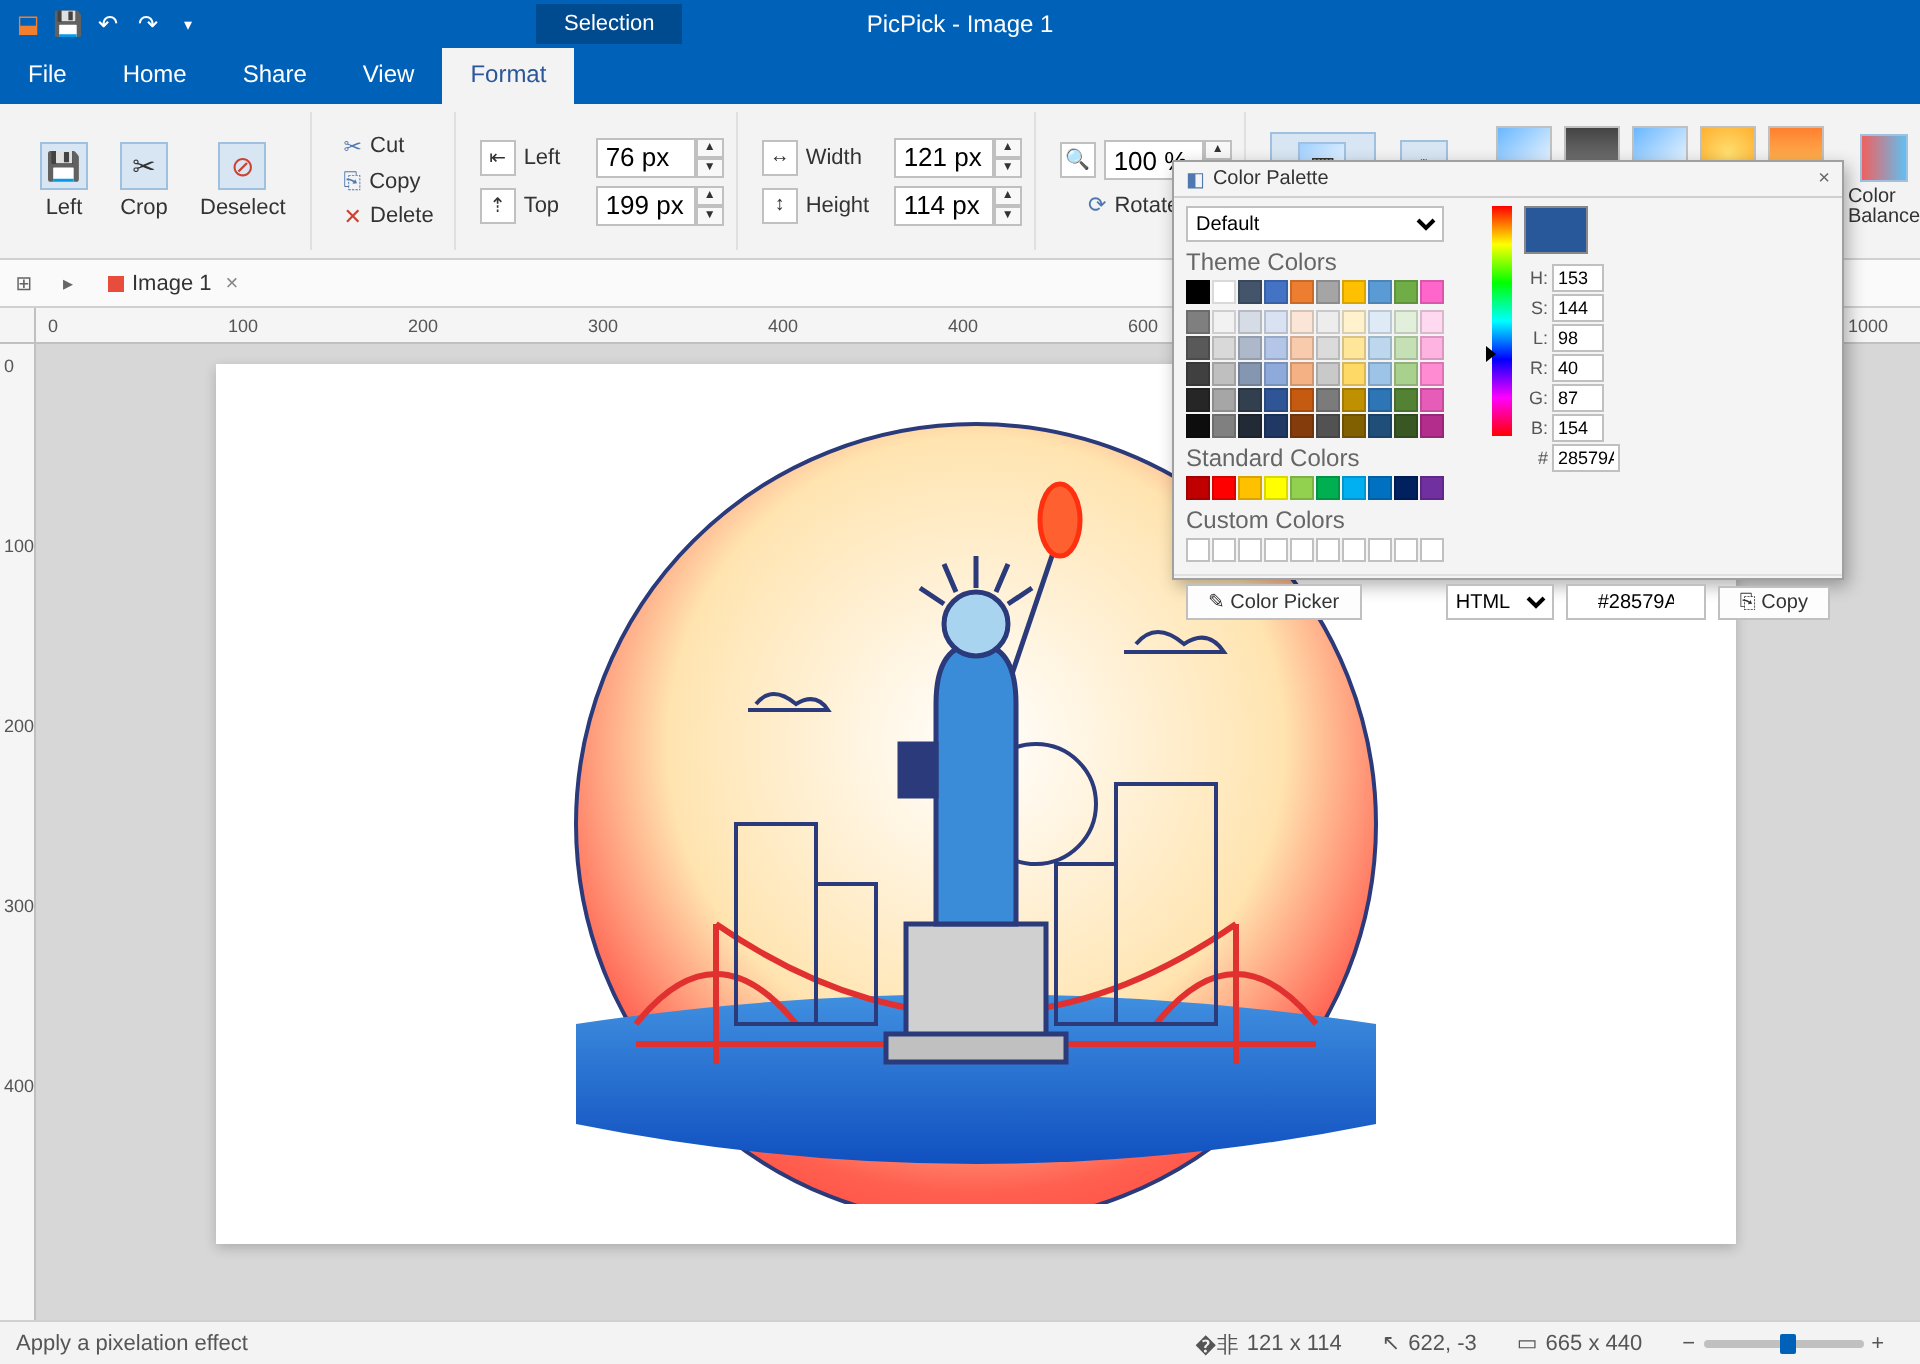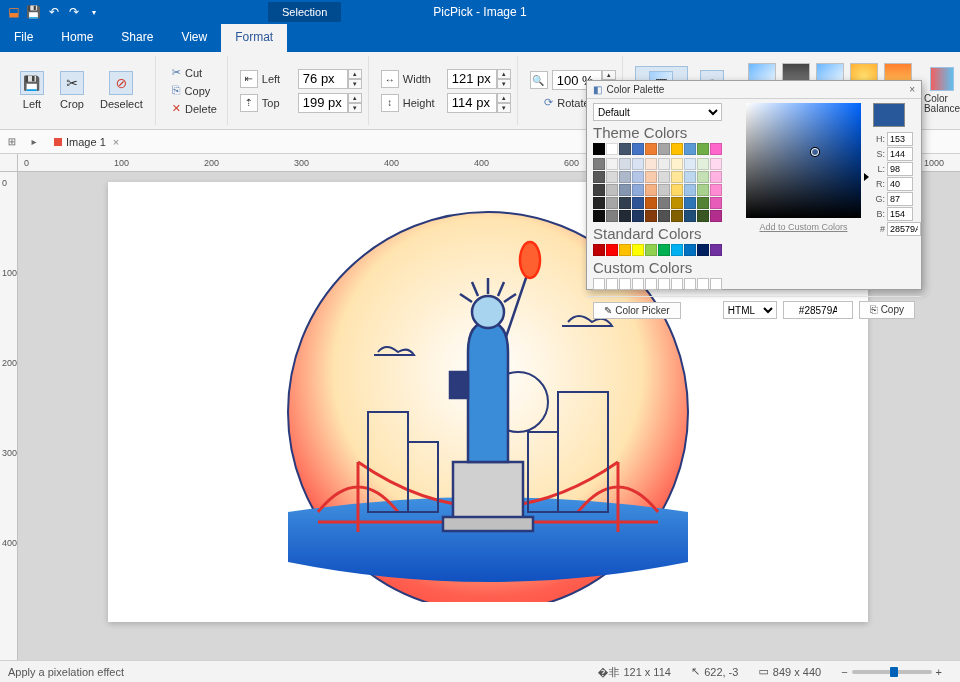--- a/index.html
+++ b/index.html
@@ -46,25 +46,25 @@
 .illus { width: 520px; height: 400px; }
 .statusbar { height: 22px; background: #f3f3f3; border-top: 1px solid #d0d0d0; display: flex; align-items: center; font-size: 11px; padding: 0 8px; color: #555; }
 .statusbar .sseg { display: flex; align-items: center; gap: 4px; padding: 0 10px; }
 .statusbar .spacer { flex: 1; }
 .zoom-slider { width: 80px; height: 4px; background: #c0c0c0; position: relative; border-radius: 2px; }
 .zoom-slider .knob { position: absolute; top: -3px; left: 38px; width: 8px; height: 10px; background: #0061b8; border-radius: 1px; }
 
 .palette { position: absolute; top: 80px; left: 586px; width: 336px; height: 210px; background: #f4f4f4; border: 1px solid #a0a0a0; box-shadow: 2px 3px 8px rgba(0,0,0,.3); z-index: 50; font-size: 10px; }
 .palette .phdr { height: 18px; background: #f4f4f4; border-bottom: 1px solid #d0d0d0; display: flex; align-items: center; padding: 0 6px; font-size: 10px; }
 .palette .phdr .x { margin-left: auto; cursor: pointer; color: #666; }
-.palette .pbody { display: flex; padding: 4px 20px 6px 6px; gap: 24px; }
+.palette .pbody { display: flex; padding: 4px 20px 6px 6px; gap: 24px; justify-content: flex-end; }
 .palette .left { flex: 1; }
 .palette .right { width: 170px; display: flex; gap: 6px; }
 .palette select { width: 100%; height: 18px; font-size: 10px; border: 1px solid #c0c0c0; background: #fff; }
-.palette .sect-label { font-size: 15px; color: #666; margin: 3px 0 2px 0; }
+.palette .sect-label { font-size: 12px; color: #666; margin: 3px 0 2px 0; }
 .swatch-grid { display: grid; grid-template-columns: repeat(10, 12px); grid-auto-rows: 12px; gap: 1px; }
 .swatch-grid .sw { border: 1px solid rgba(0,0,0,.15); }
 .swatch-row { display: grid; grid-template-columns: repeat(10, 12px); gap: 1px; }
 .swatch-row .sw { height: 12px; border: 1px solid rgba(0,0,0,.15); }
 .custom-row { display: grid; grid-template-columns: repeat(10, 12px); gap: 1px; }
 .custom-row .sw { height: 12px; border: 1px solid #c0c0c0; background: #fff; }
 .satval { width: 115px; height: 115px; background: linear-gradient(to top, #000, transparent), linear-gradient(to right, #fff, #0066ff); position: relative; }
 .satval .cursor { position: absolute; top: 45px; left: 65px; width: 8px; height: 8px; border: 1px solid #fff; border-radius: 50%; box-shadow: 0 0 0 1px #000; }
 .hue { width: 10px; height: 115px; background: linear-gradient(to bottom, #f00, #ff0, #0f0, #0ff, #00f, #f0f, #f00); position: relative; }
 .hue .hcur { position: absolute; top: 70px; left: -3px; width: 0; height: 0; border-top: 4px solid transparent; border-bottom: 4px solid transparent; border-left: 5px solid #000; }
@@ -412,26 +412,20 @@
           <div class="sw"></div>
           <div class="sw"></div>
           <div class="sw"></div>
           <div class="sw"></div>
           <div class="sw"></div>
           <div class="sw"></div>
           <div class="sw"></div>
         </div>
     </div>
     <div class="right">
-      <div>
-        <div class="satval">
-            <div class="cursor"></div>
-          </div>
-        <div class="add-custom" style="margin-top:3px">Add to Custom Colors</div>
-      </div>
       <div class="hue">
           <div class="hcur"></div>
         </div>
       <div class="hslrgb">
         <div class="curcol" id="curcol" style="background: rgb(40, 87, 154);"></div>
         <div class="row">
             <span class="k">H:</span>
             <input value="153" style="">
           </div>
         <div class="row">
@@ -476,21 +470,21 @@
   <div class="sseg">
       <span>�非</span>
       <span>121 x 114</span>
     </div>
   <div class="sseg">
       <span>↖</span>
       <span>622, -3</span>
     </div>
   <div class="sseg">
       <span>▭</span>
-      <span>849 x 440</span>
+      <span>665 x 440</span>
     </div>
   <div class="sseg">
     <span style="cursor:pointer">−</span>
     <div class="zoom-slider">
         <div class="knob"></div>
       </div>
     <span style="cursor:pointer">+</span>
   </div>
 </div>
 

